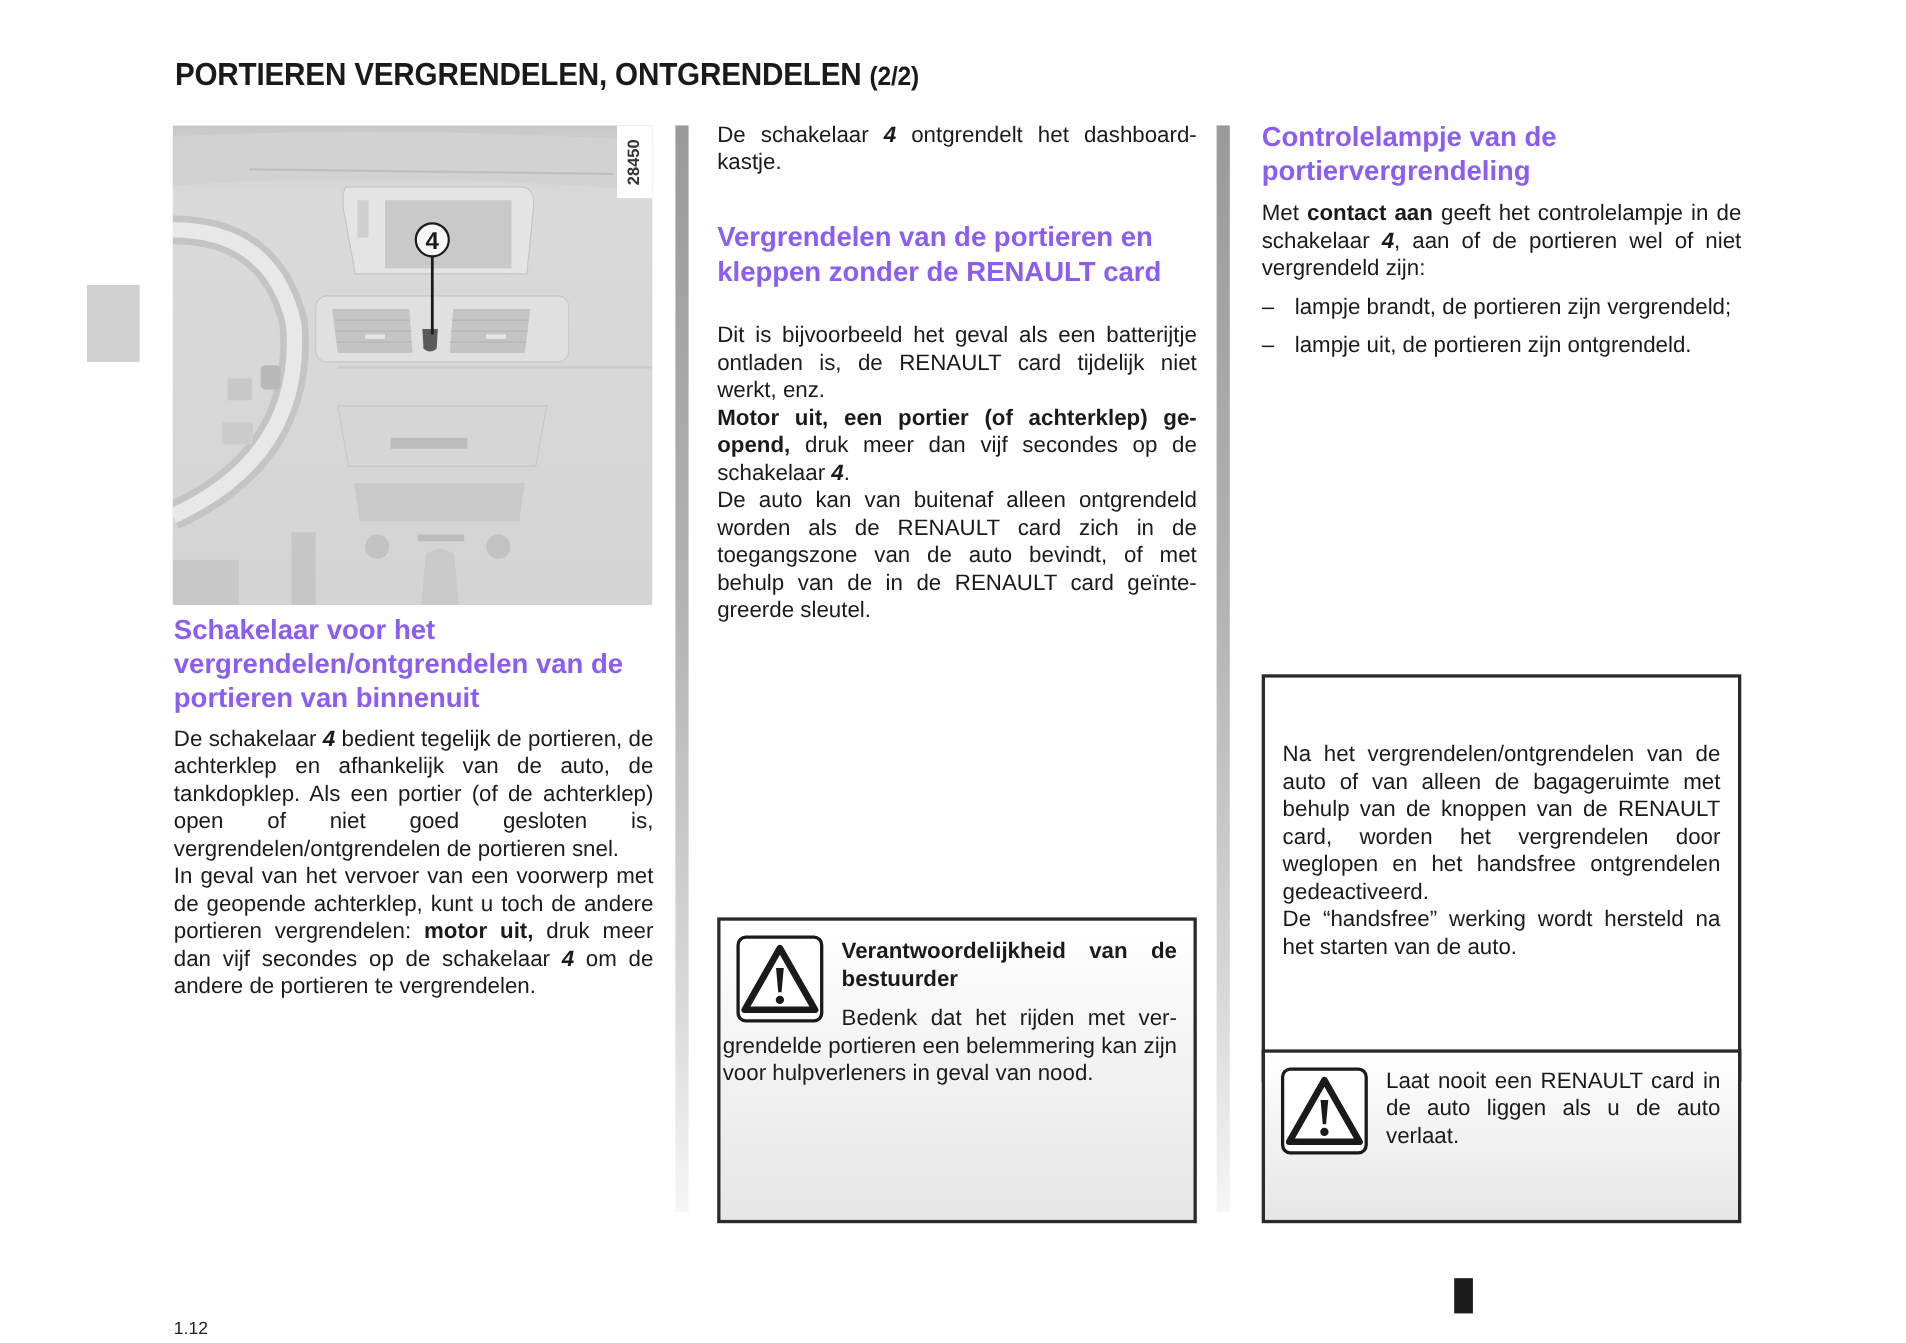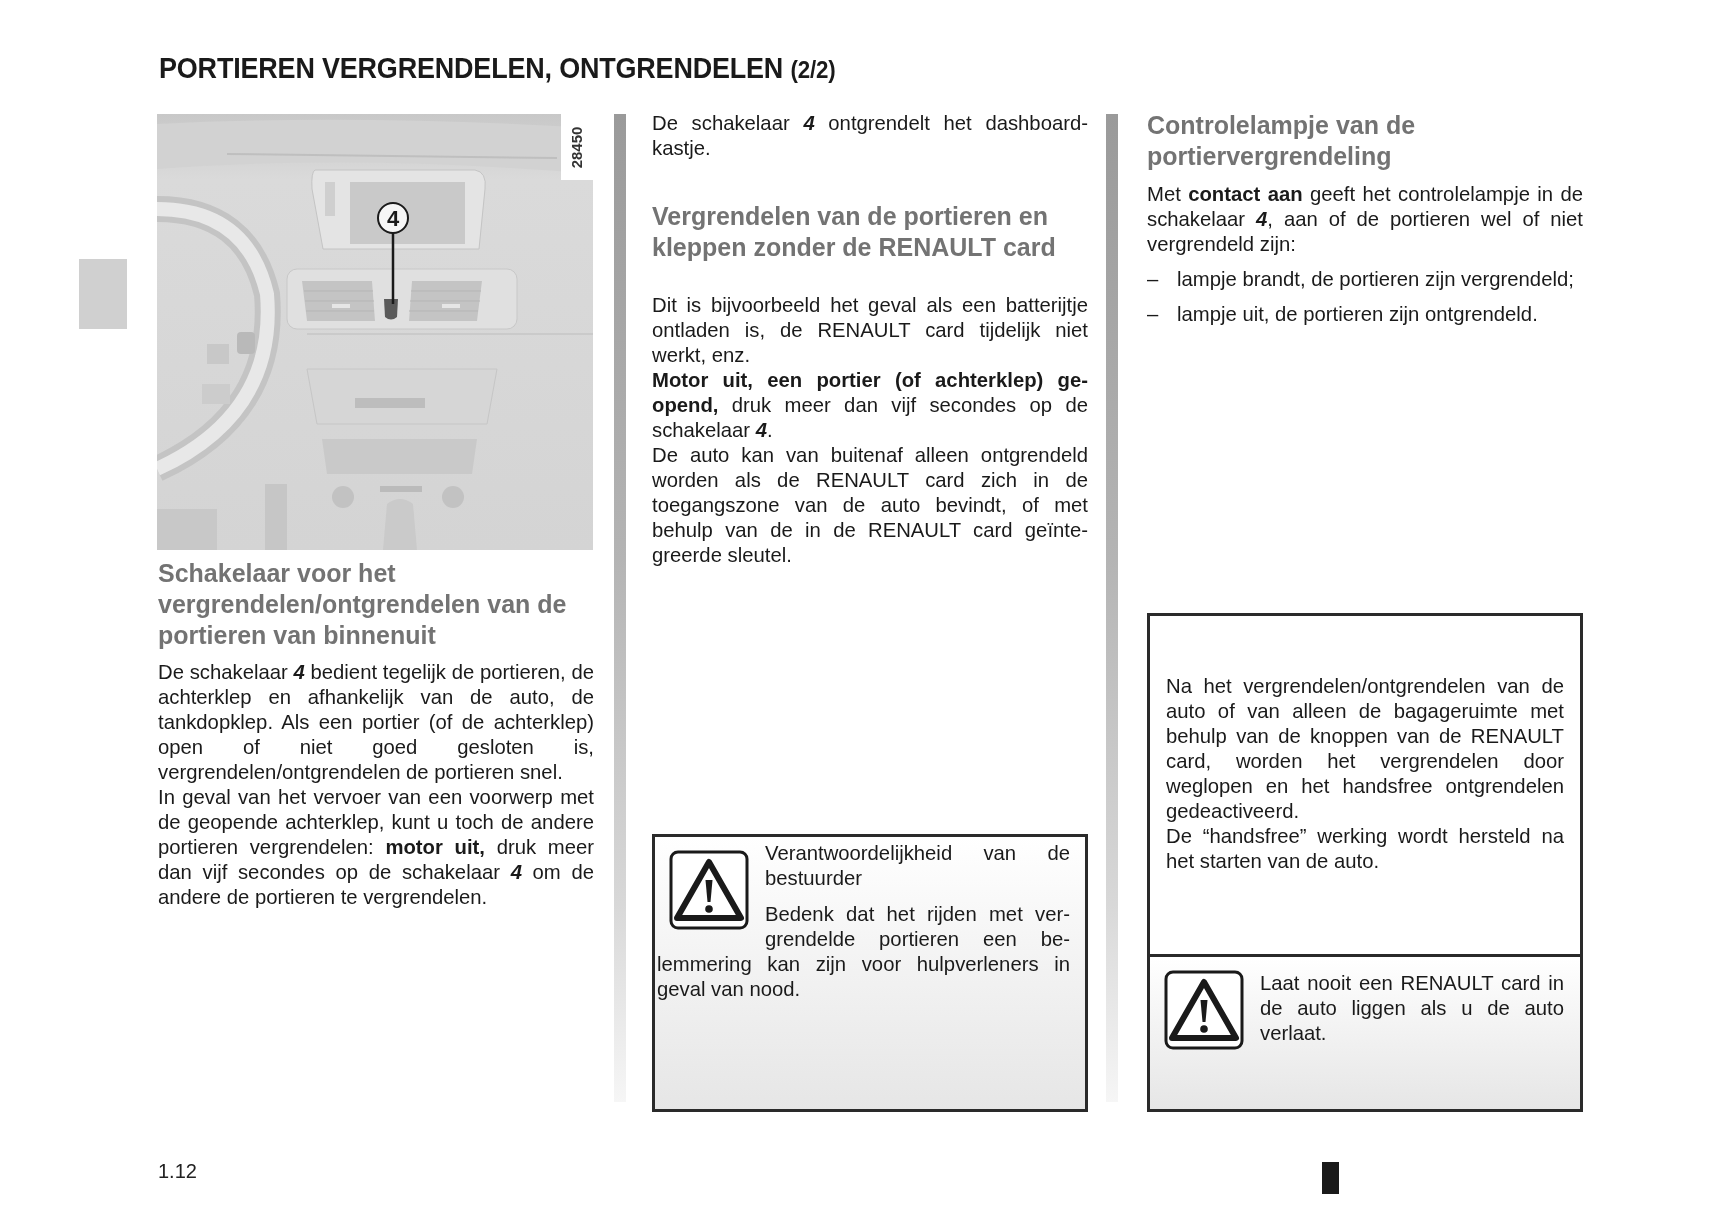--- a/index.html
+++ b/index.html
@@ -19,21 +19,21 @@
     background: linear-gradient(to bottom, #9a9a9a 0%, #b4b4b4 45%, #d8d8d8 80%, #f6f6f6 100%); }
   .col-bar.b1 { left: 614px; }
   .col-bar.b2 { left: 1106px; }
 
   .figure { position: absolute; left: 157px; top: 114px; width: 436px; height: 436px; background: #dcdcdc; overflow: hidden; }
   .figure svg { display: block; }
   .fig-ref { position: absolute; right: 0; top: 0; width: 32px; height: 66px; background: #fff;
     display: flex; align-items: center; justify-content: center; }
   .fig-ref span { display: block; transform: rotate(-90deg); font-size: 15px; font-weight: bold; color: #333; white-space: nowrap; }
 
-  h2 { font-size: 25px; font-weight: bold; line-height: 31px; color: #737373; }
+  h2 { font-size: 25px; font-weight: bold; line-height: 31px; color: #8b5cf6; }
   p, li { font-size: 20.3px; line-height: 25px; text-align: justify; }
 
   .sec-left-title { position: absolute; left: 158px; top: 558px; width: 440px; }
   .sec-left-body { position: absolute; left: 158px; top: 660px; width: 436px; }
 
   .mid-intro { position: absolute; left: 652px; top: 111px; width: 436px; }
   .mid-title { position: absolute; left: 652px; top: 201px; width: 436px; }
   .mid-body { position: absolute; left: 652px; top: 293px; width: 436px; }
 
   .right-title { position: absolute; left: 1147px; top: 110px; width: 440px; }
@@ -43,27 +43,27 @@
   .right-body li .dash { position: absolute; left: 0; top: 0; }
 
   .box { position: absolute; border: 3px solid #2a2a2a; }
   .box.grad { background: linear-gradient(to bottom, #ffffff 0%, #f2f2f2 50%, #e6e6e6 100%); }
   .warn-mid { left: 652px; top: 834px; width: 436px; height: 278px; }
   .note-right { left: 1147px; top: 613px; width: 436px; height: 370px; background: #fff; }
   .warn-right { left: 1147px; top: 954px; width: 436px; height: 158px; }
 
   .warn-icon { float: left; width: 80px; height: 80px; margin: 13px 16px 6px 14px; }
   .warn-mid .content { padding: 0 15px 0 0; }
-  .warn-mid .warn-title { font-size: 20.3px; font-weight: normal; line-height: 25px; padding-top: 4px; text-align: justify; }
+  .warn-mid .warn-title { font-size: 20.3px; font-weight: bold; line-height: 25px; padding-top: 16px; text-align: justify; }
   .warn-mid .warn-text { font-size: 20.3px; line-height: 25px; margin-top: 11px; padding-left: 2px; text-align: justify; }
   .note-right p { position: absolute; left: 16px; right: 16px; top: 58px; }
   .warn-right p { padding: 14px 16px 0 12px; }
   .warn-right .warn-icon { margin-top: 13px; }
 
-  .page-num { position: absolute; left: 158px; top: 1160px; font-size: 20px; color: #222; }
+  .page-num { position: absolute; left: 158px; top: 1200px; font-size: 16px; color: #222; }
   .page-mark { position: absolute; left: 1322px; top: 1162px; width: 17px; height: 32px; background: #1a1a1a; }
 </style>
 </head>
 <body>
 
 <div class="page-title">
   <span>PORTIEREN VERGRENDELEN, ONTGRENDELEN</span>
   <span class="sub">(2/2)</span>
 </div>
 

